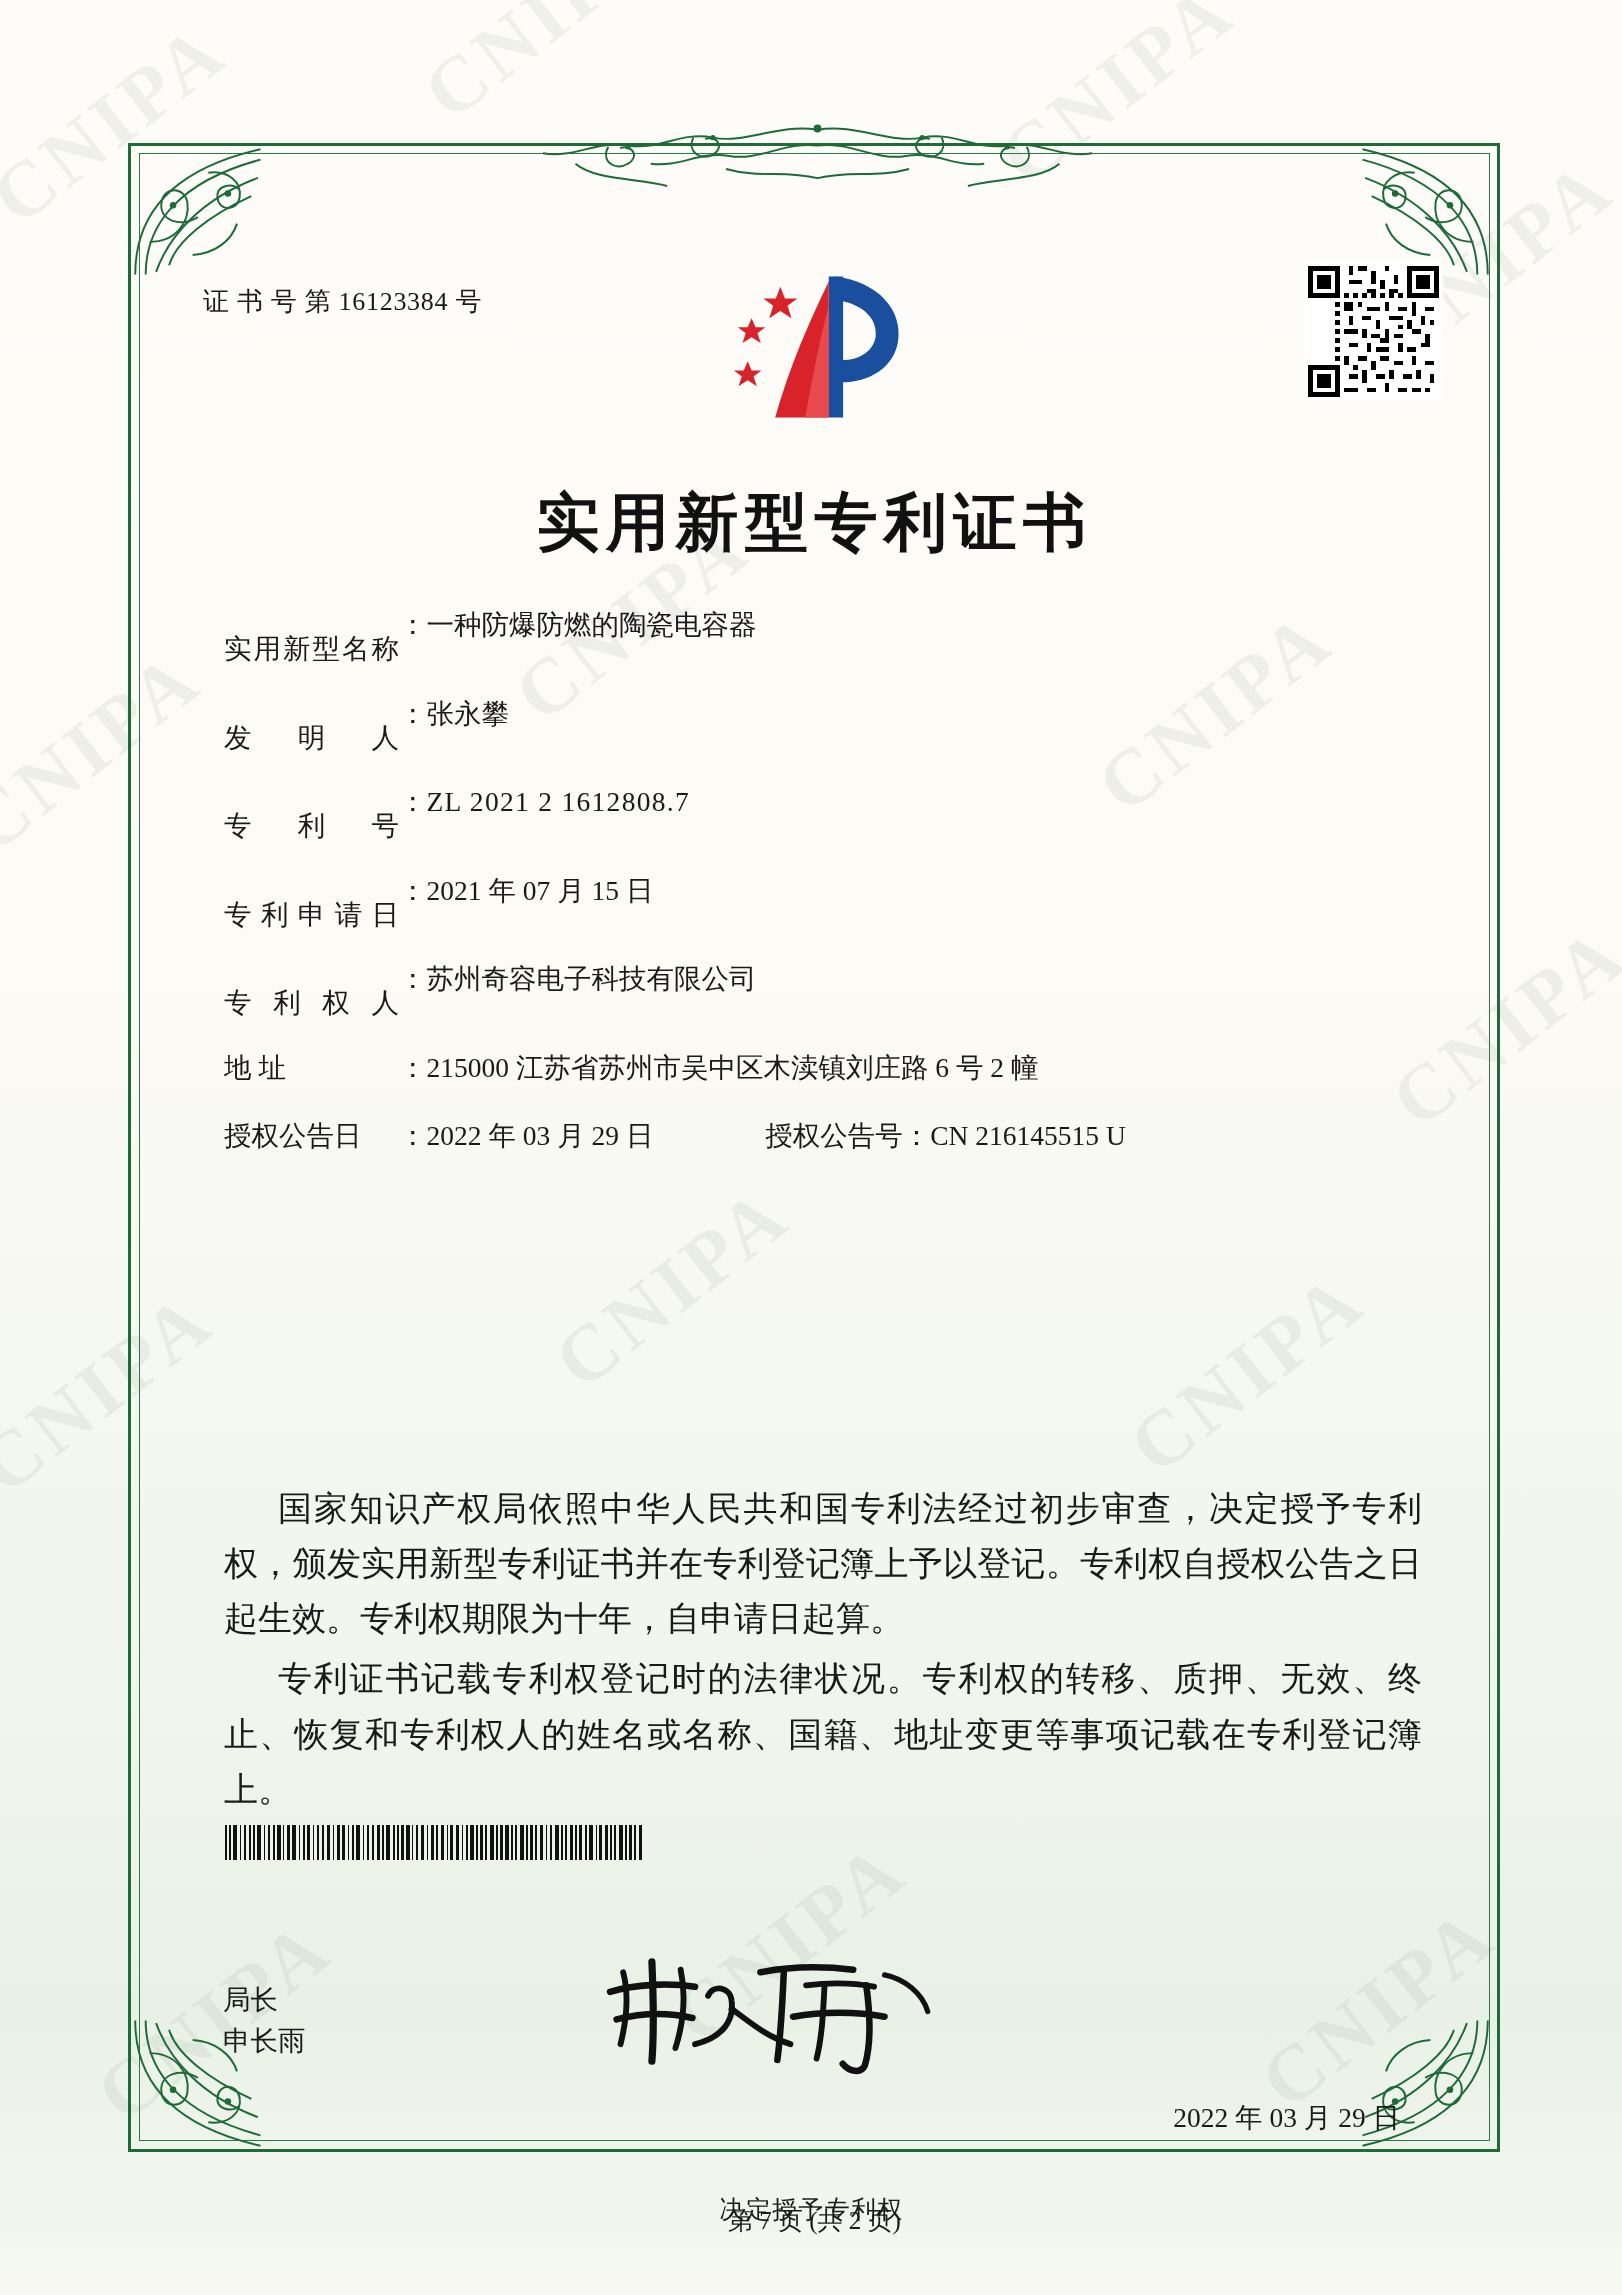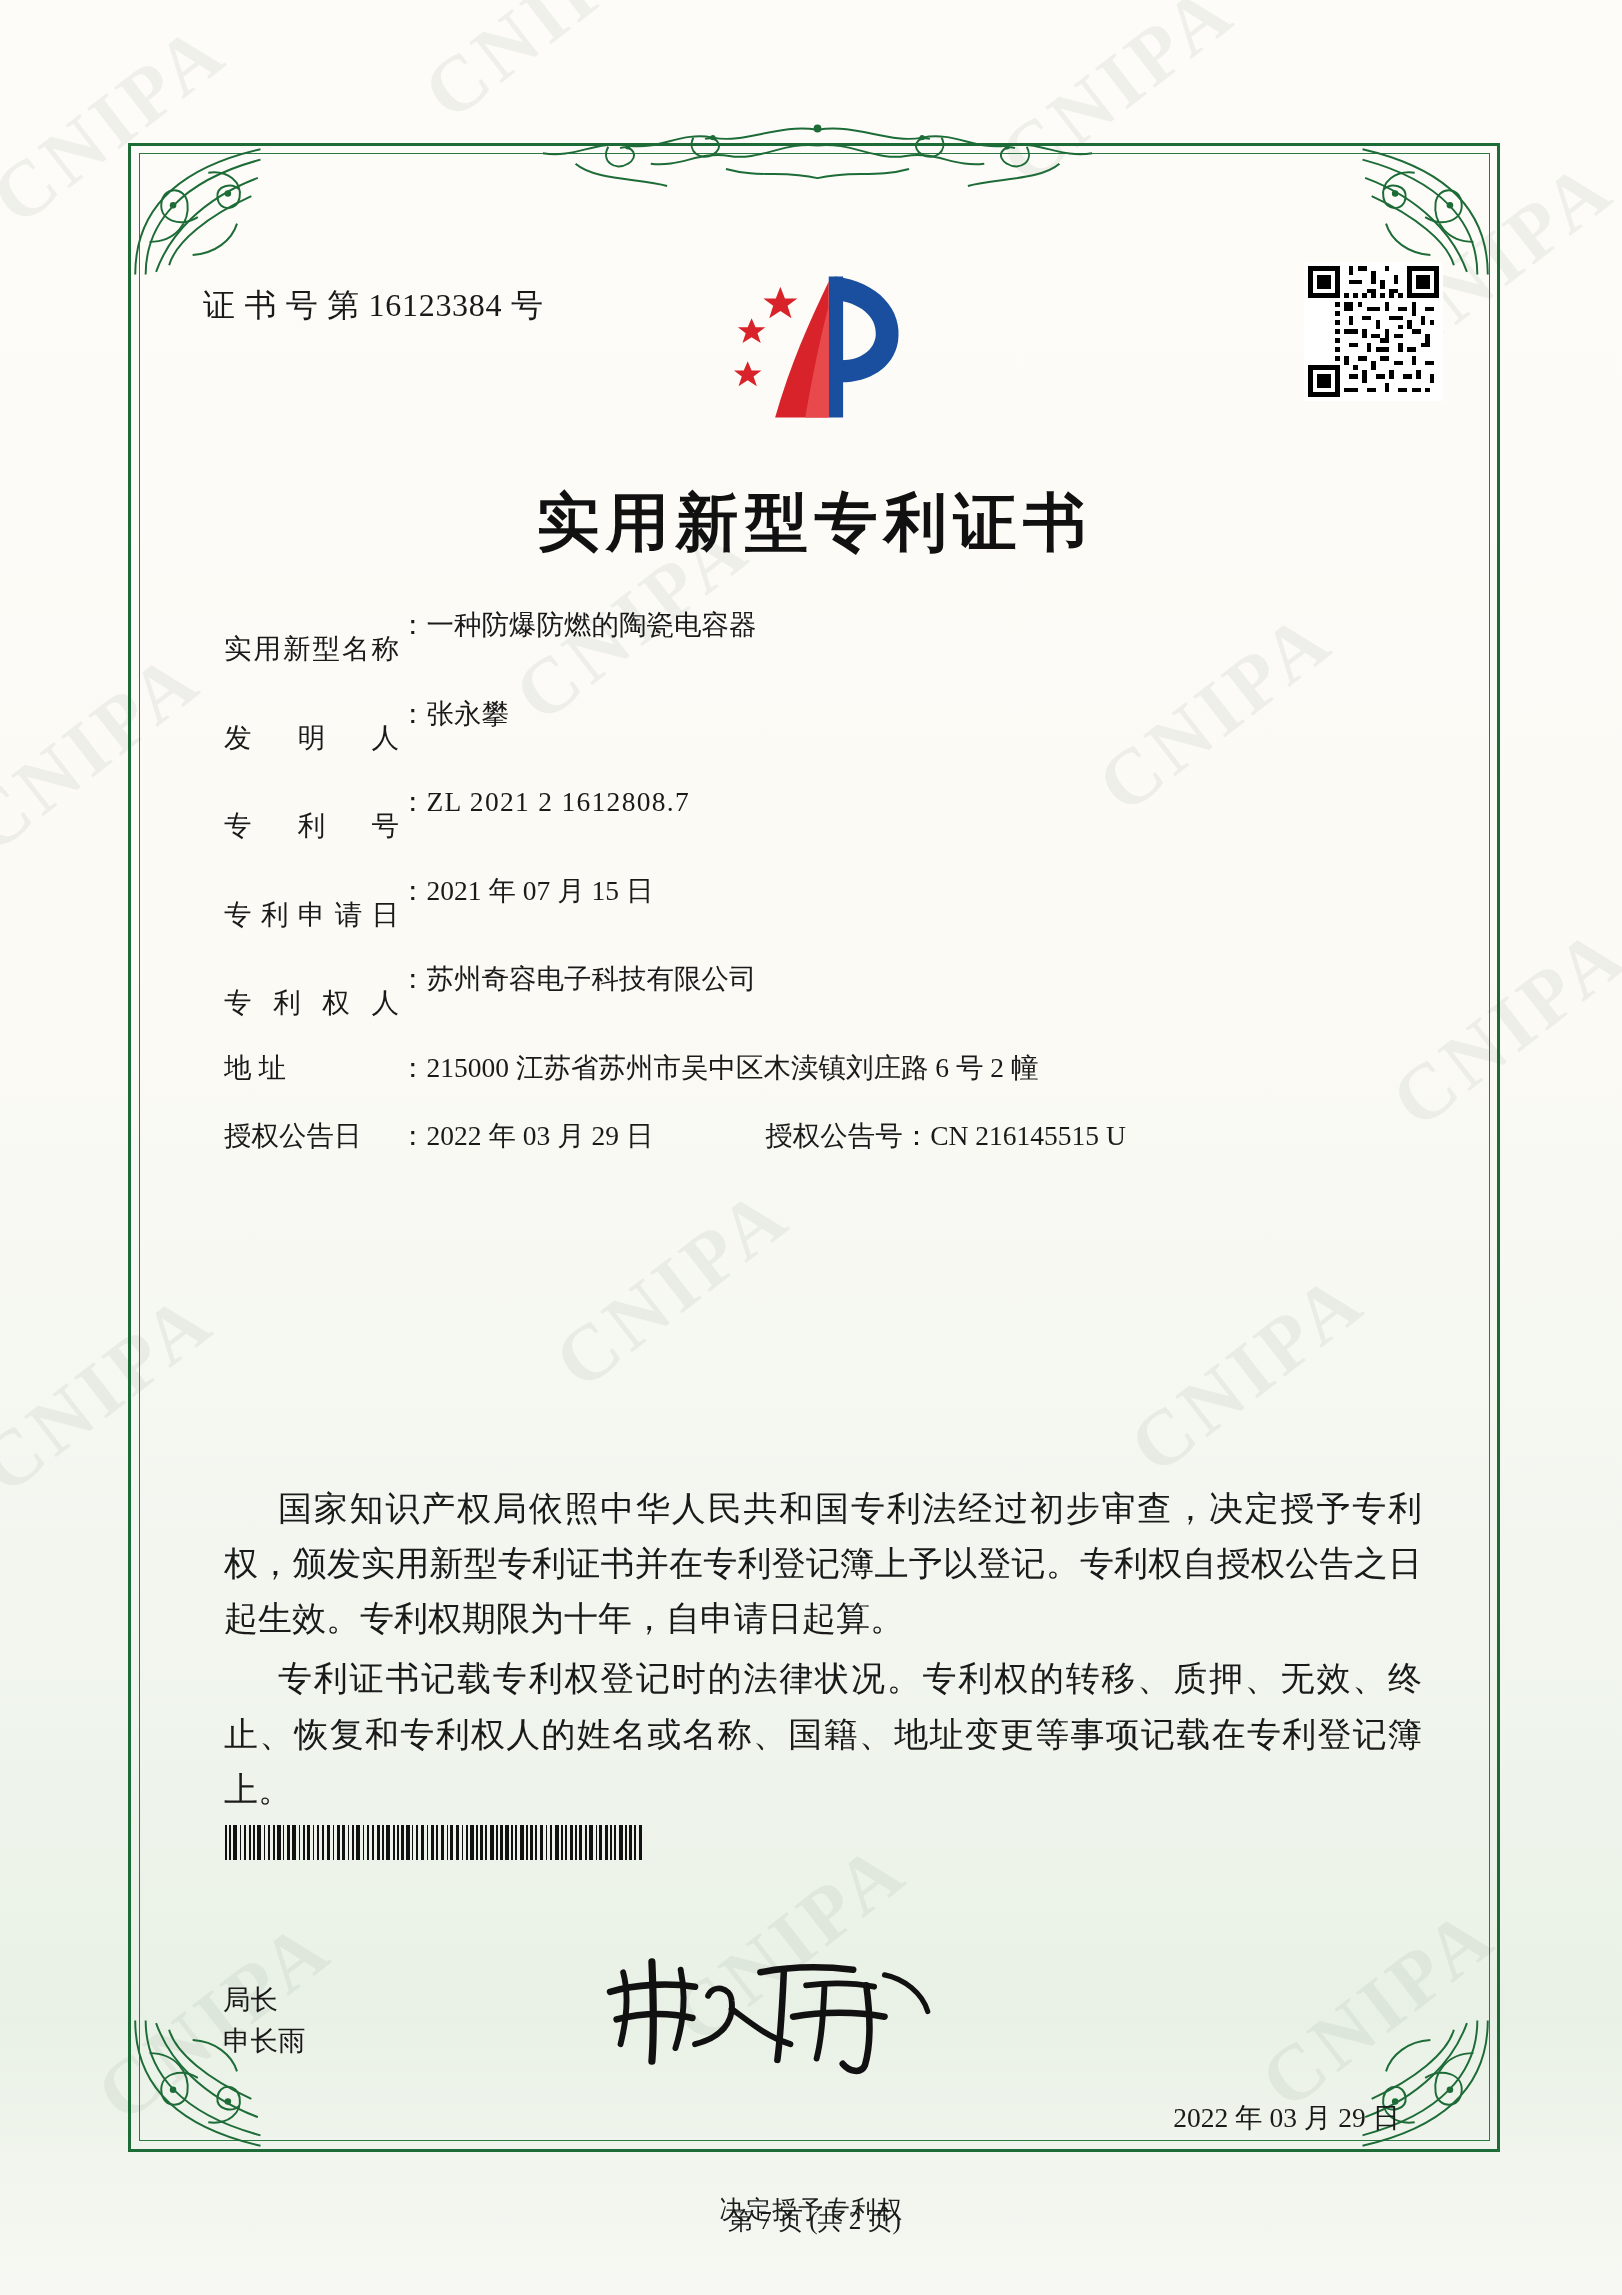--- a/index.html
+++ b/index.html
@@ -91,21 +91,21 @@
     left: 139px;
     top: 153px;
     width: 1351px;
     height: 1988px;
   }
 
   .cert-no {
     position: absolute;
     left: 64px;
     top: 131px;
-    font-size: 32px;
+    font-size: 26px;
     letter-spacing: 0.7px;
     white-space: nowrap;
   }
 
   .qr {
     position: absolute;
     right: 47px;
     top: 109px;
     width: 139px;
     height: 139px;

